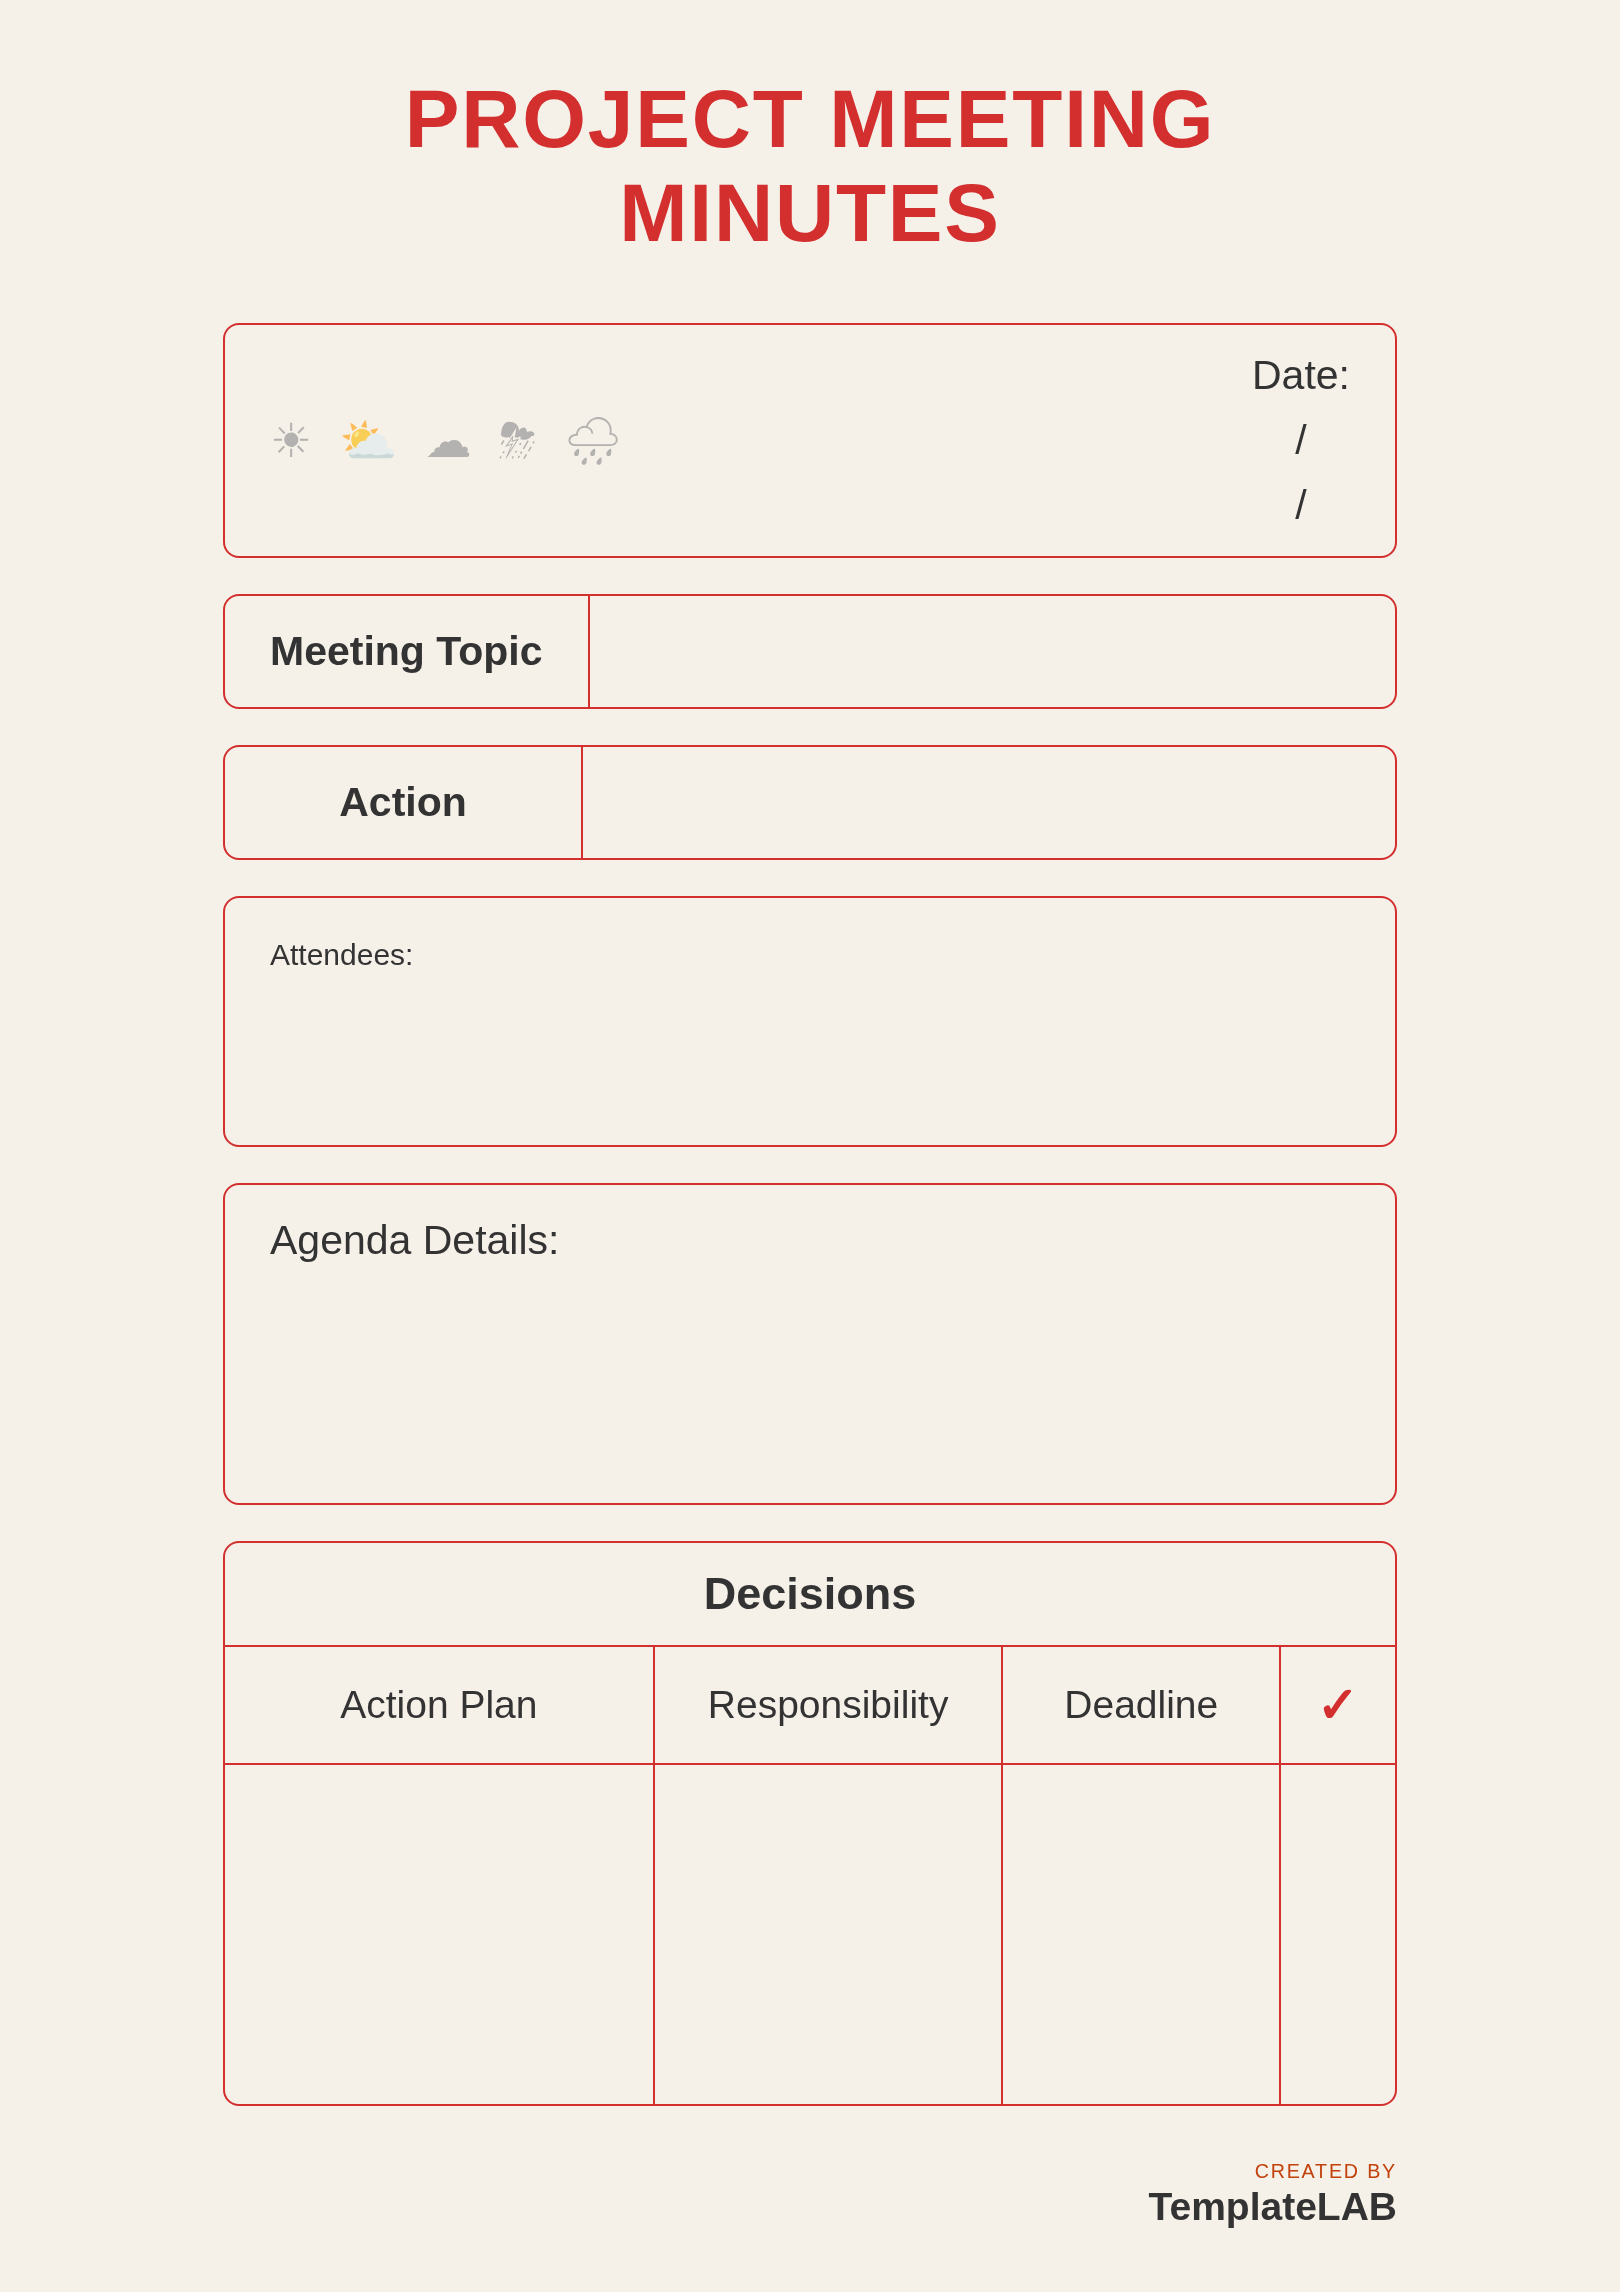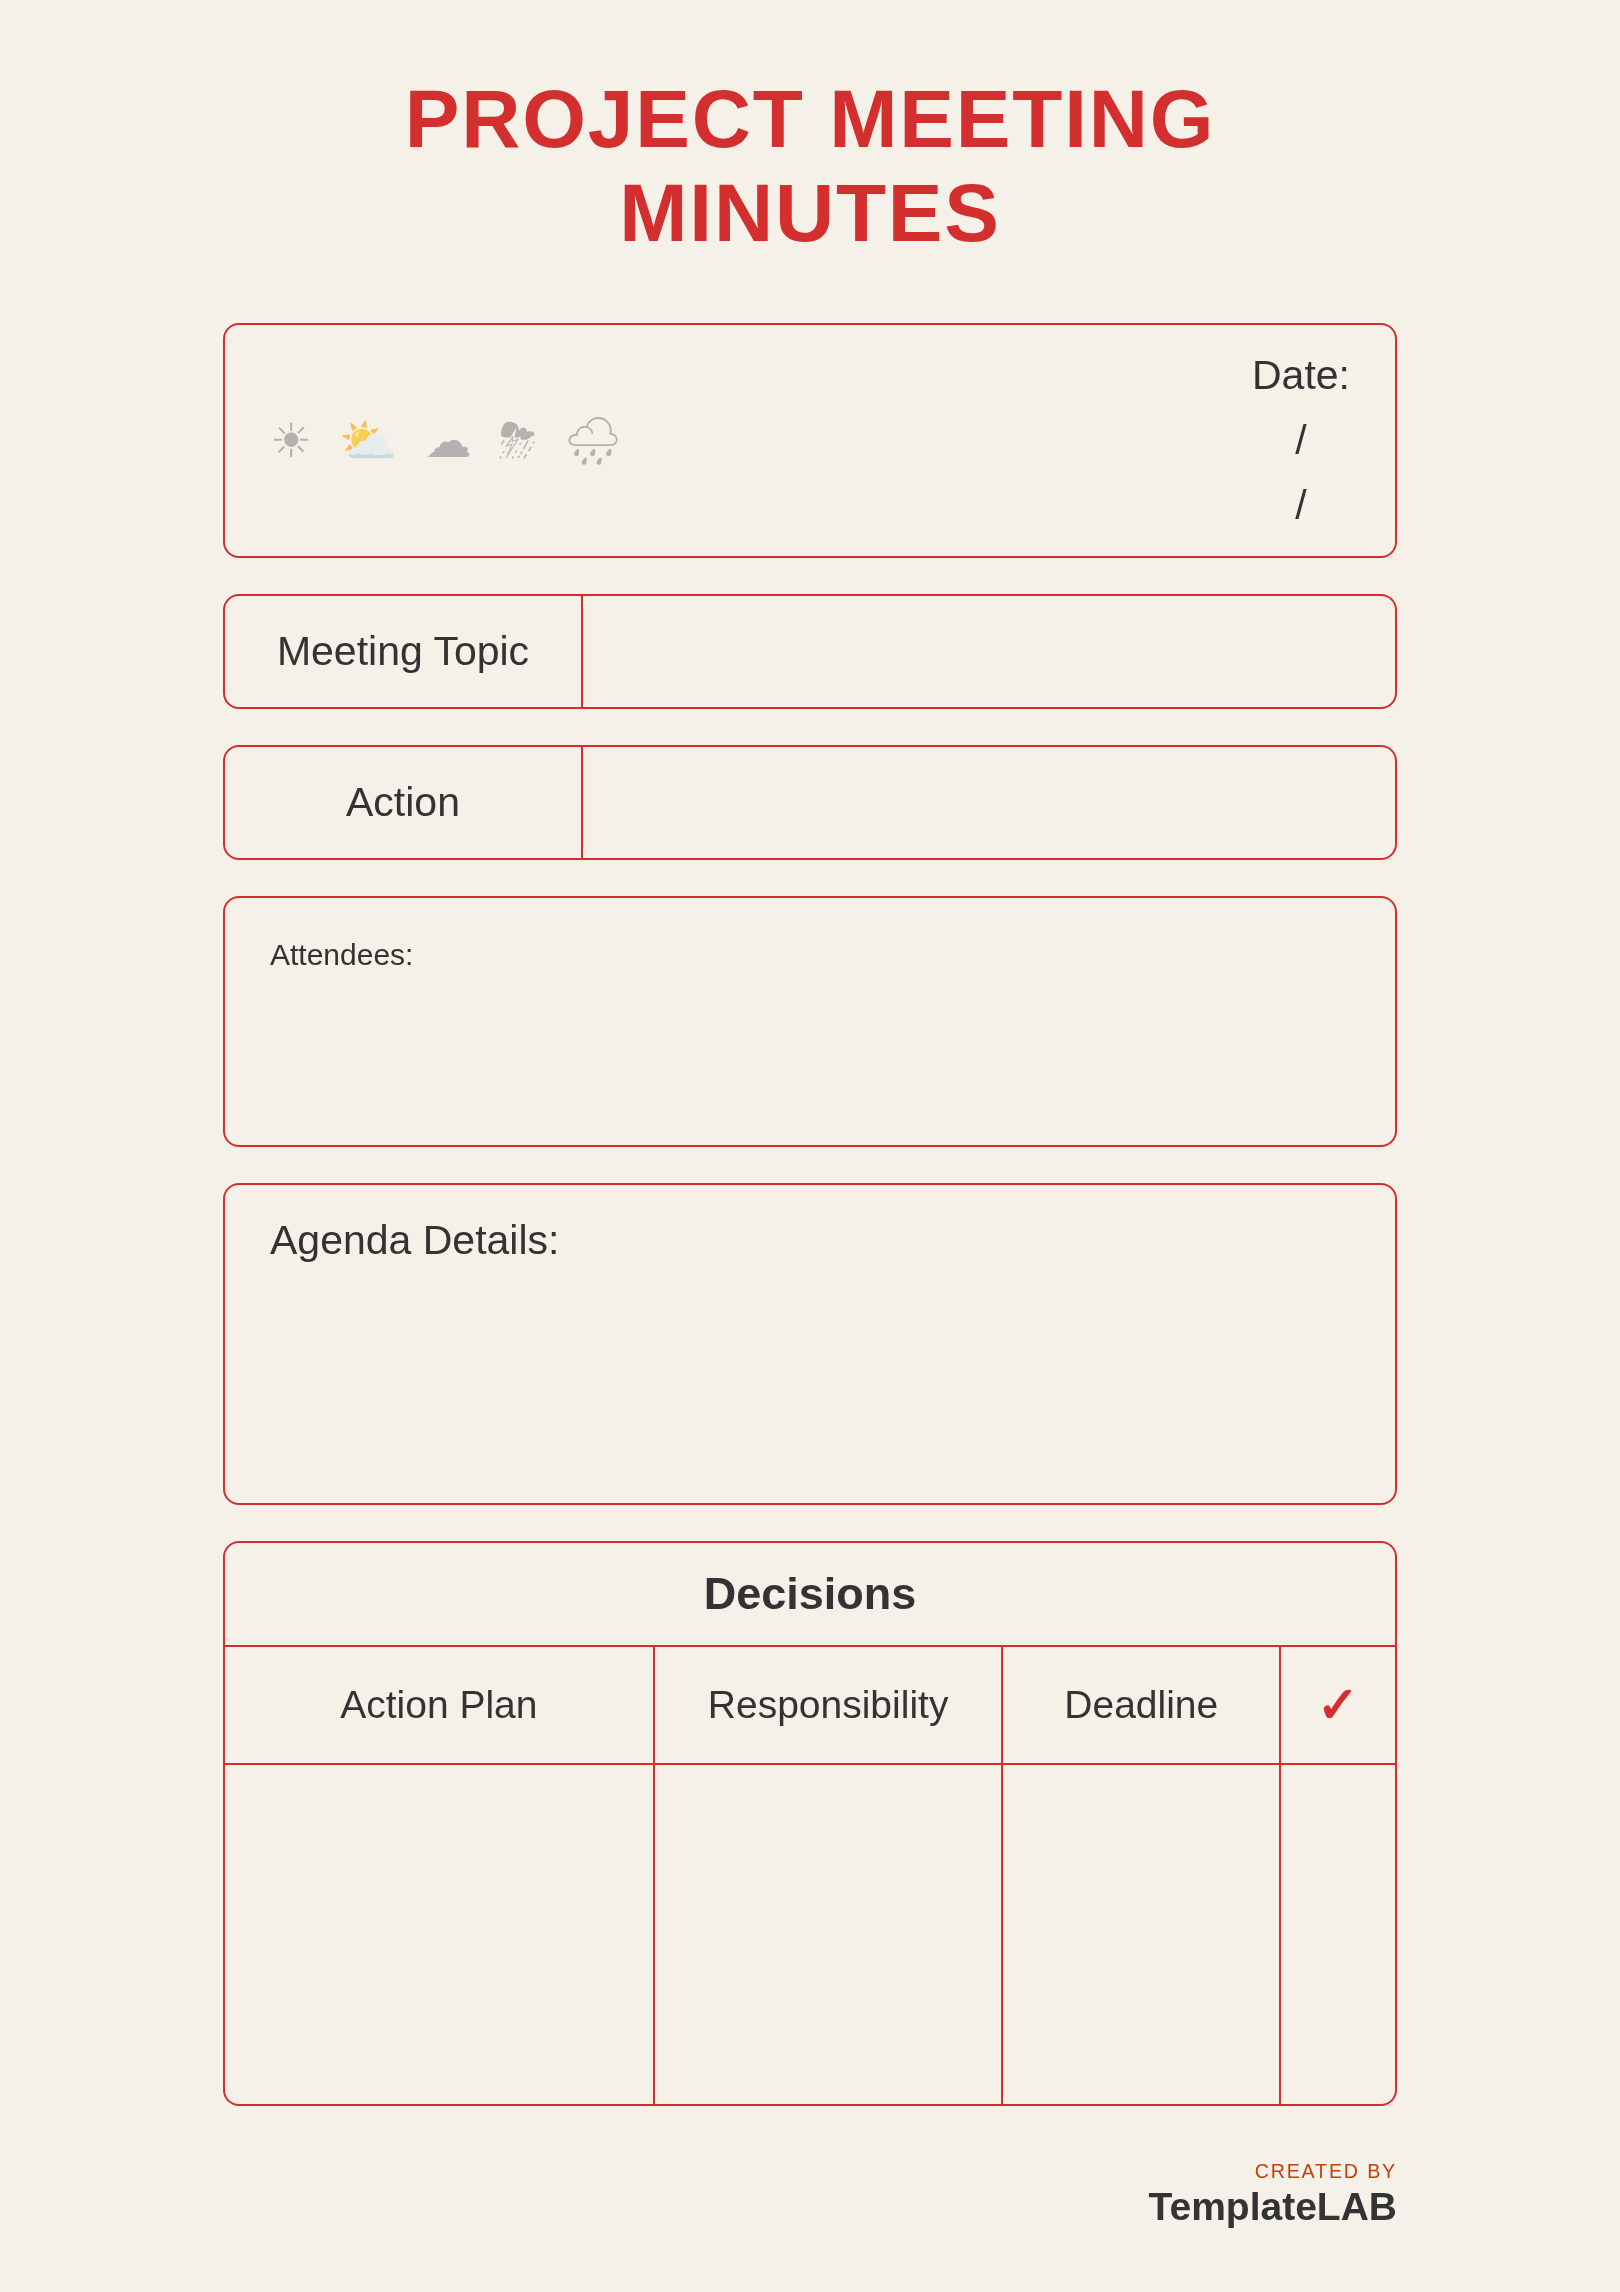--- a/index.html
+++ b/index.html
@@ -97,20 +97,21 @@
       padding: 32px 45px;
       font-size: 41px;
       color: #333;
       border-right: 2.7px solid #d32f2f;
       min-width: 358px;
       display: flex;
       align-items: center;
       justify-content: center;
       text-align: center;
       white-space: nowrap;
+      font-weight: bold;
     }
 
     .input-cell {
       flex: 1;
       padding: 32px 45px;
       font-size: 41px;
       color: #333;
       background: transparent;
       border: none;
       outline: none;

